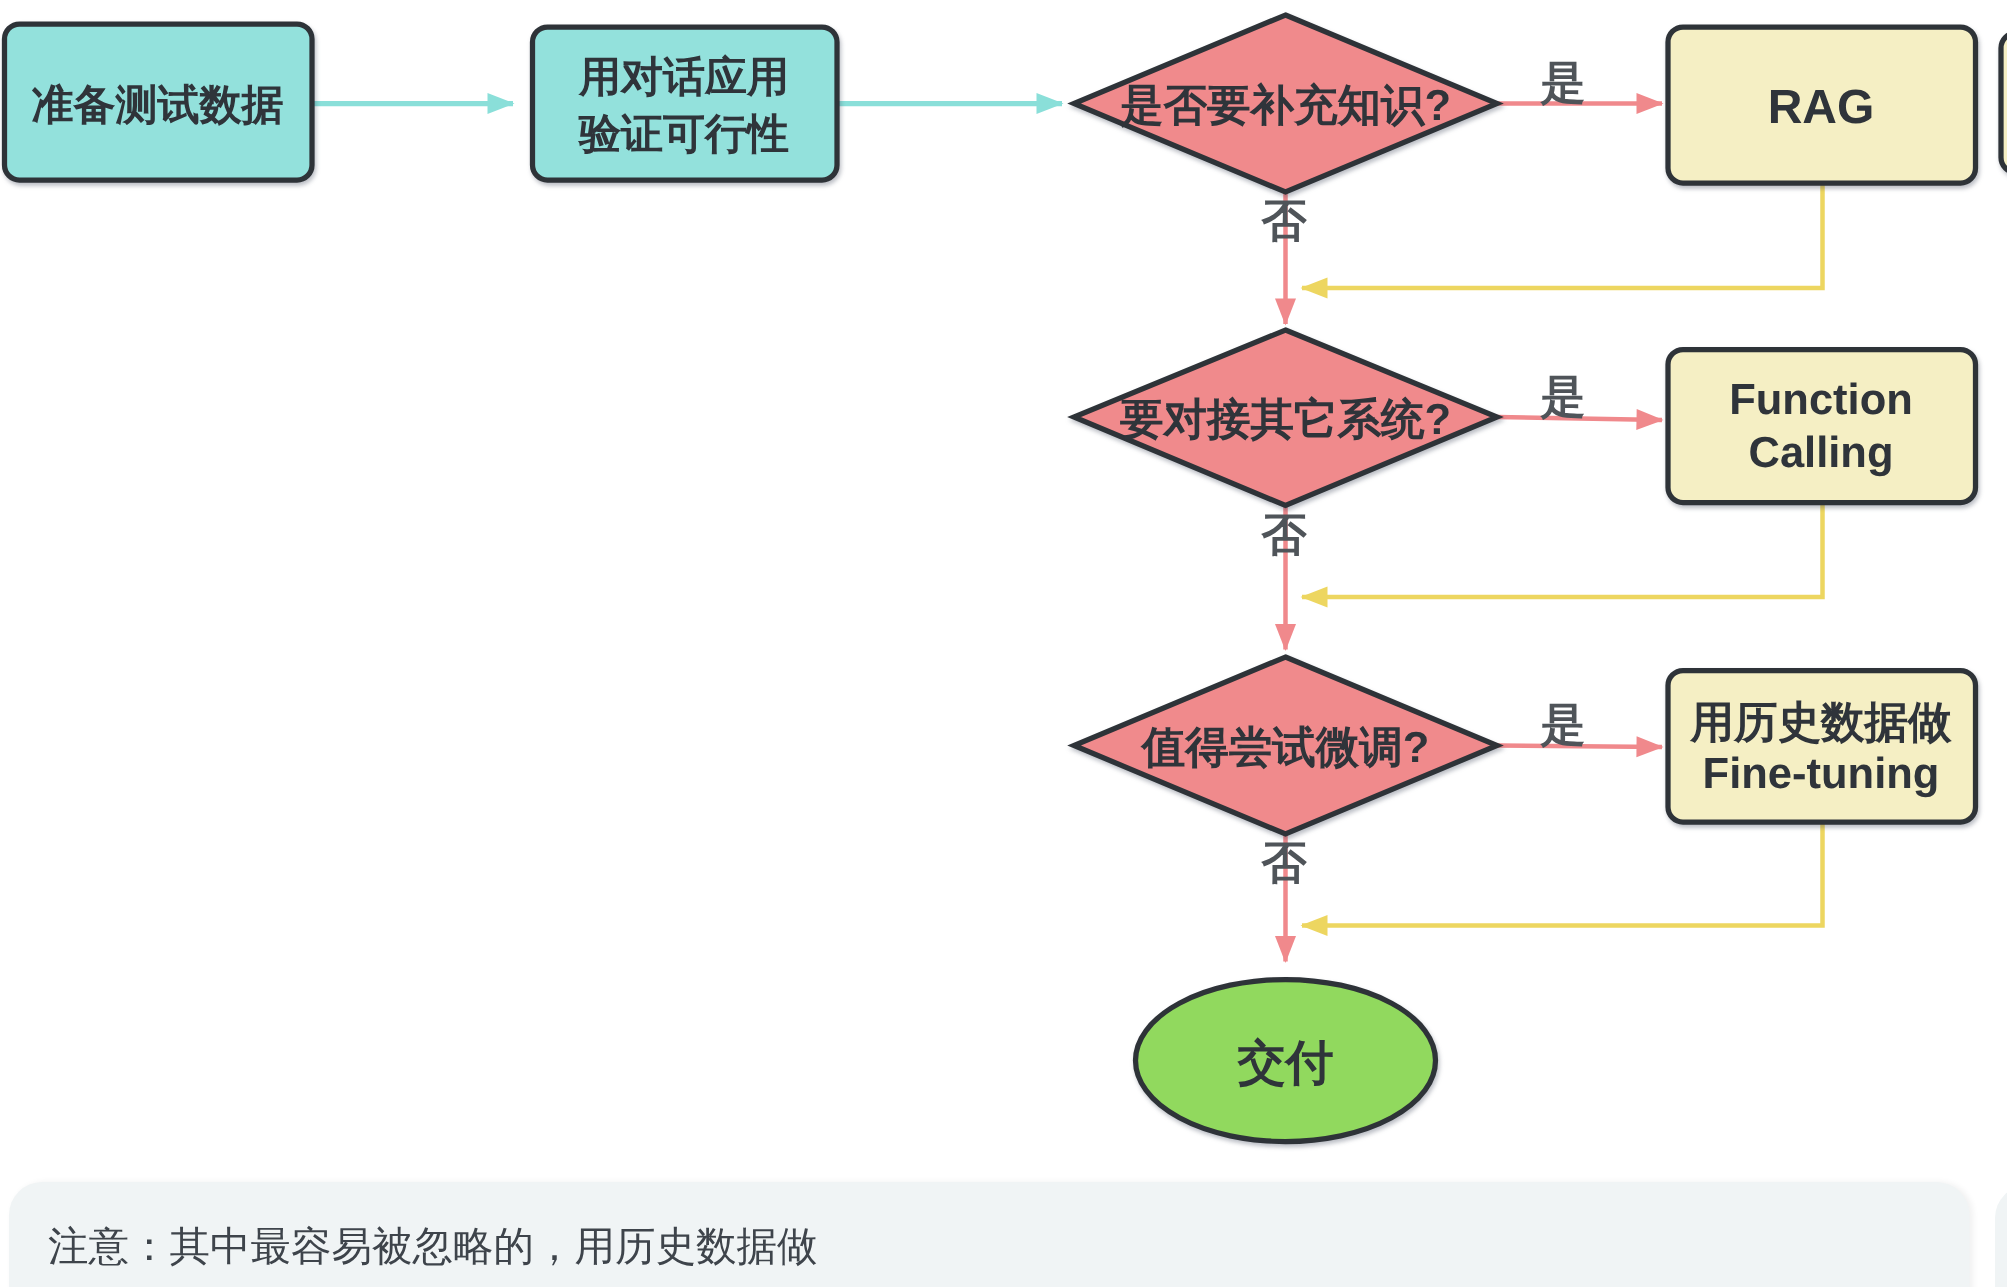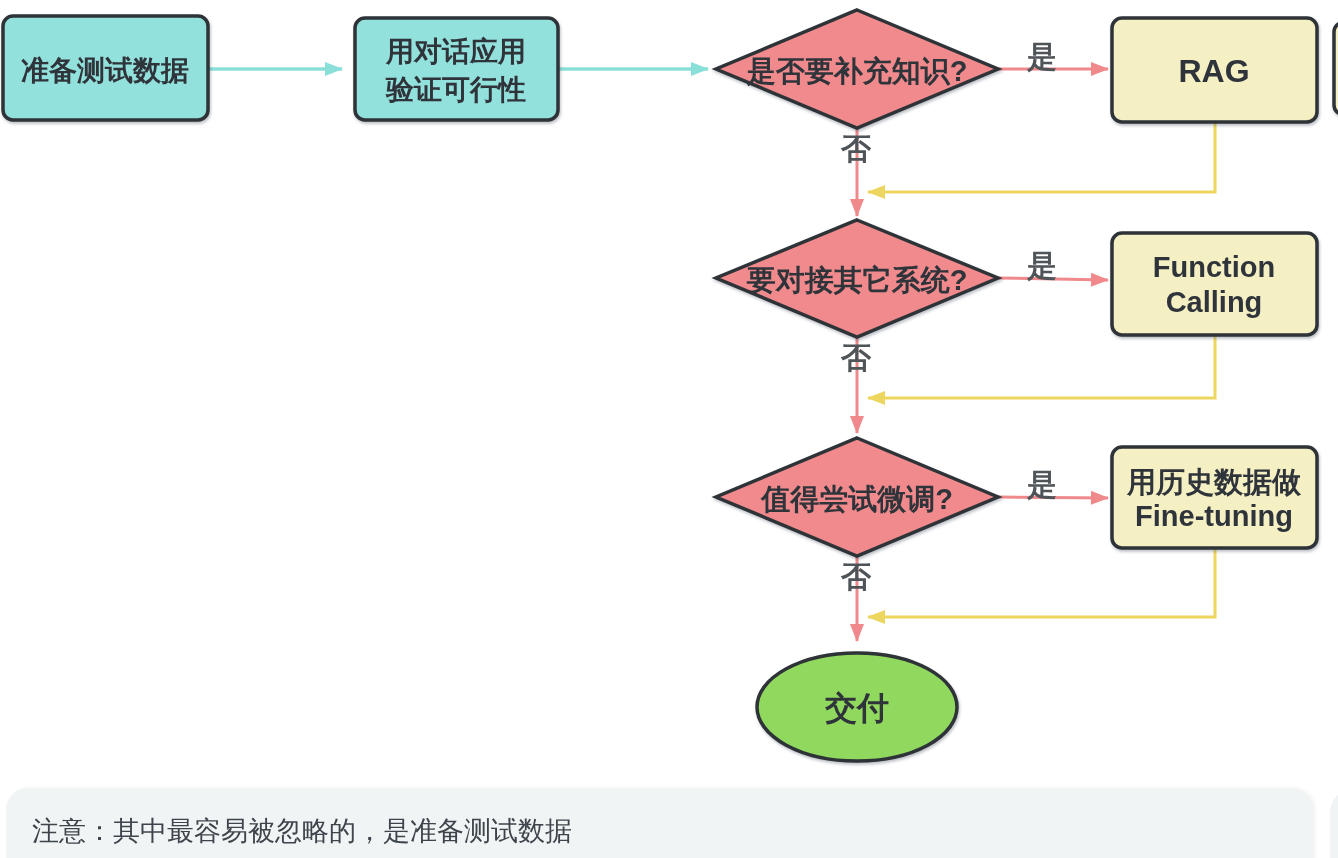--- a/index.html
+++ b/index.html
@@ -106,15 +106,15 @@
 
   <text class="edge-label" x="1042" y="56">是</text>
   <text class="edge-label" x="856" y="148">否</text>
   <text class="edge-label" x="1042" y="265">是</text>
   <text class="edge-label" x="856" y="357">否</text>
   <text class="edge-label" x="1042" y="484">是</text>
   <text class="edge-label" x="856" y="576">否</text>
 </svg>
 
 <div class="note-card">
-  <div class="note-text">注意：其中最容易被忽略的，是准备测试数据</div>
+  <div class="note-text">注意：其中最容易被忽略的，用历史数据做</div>
 </div>
 <div class="note-card-next"></div>
 
 </body></html>

